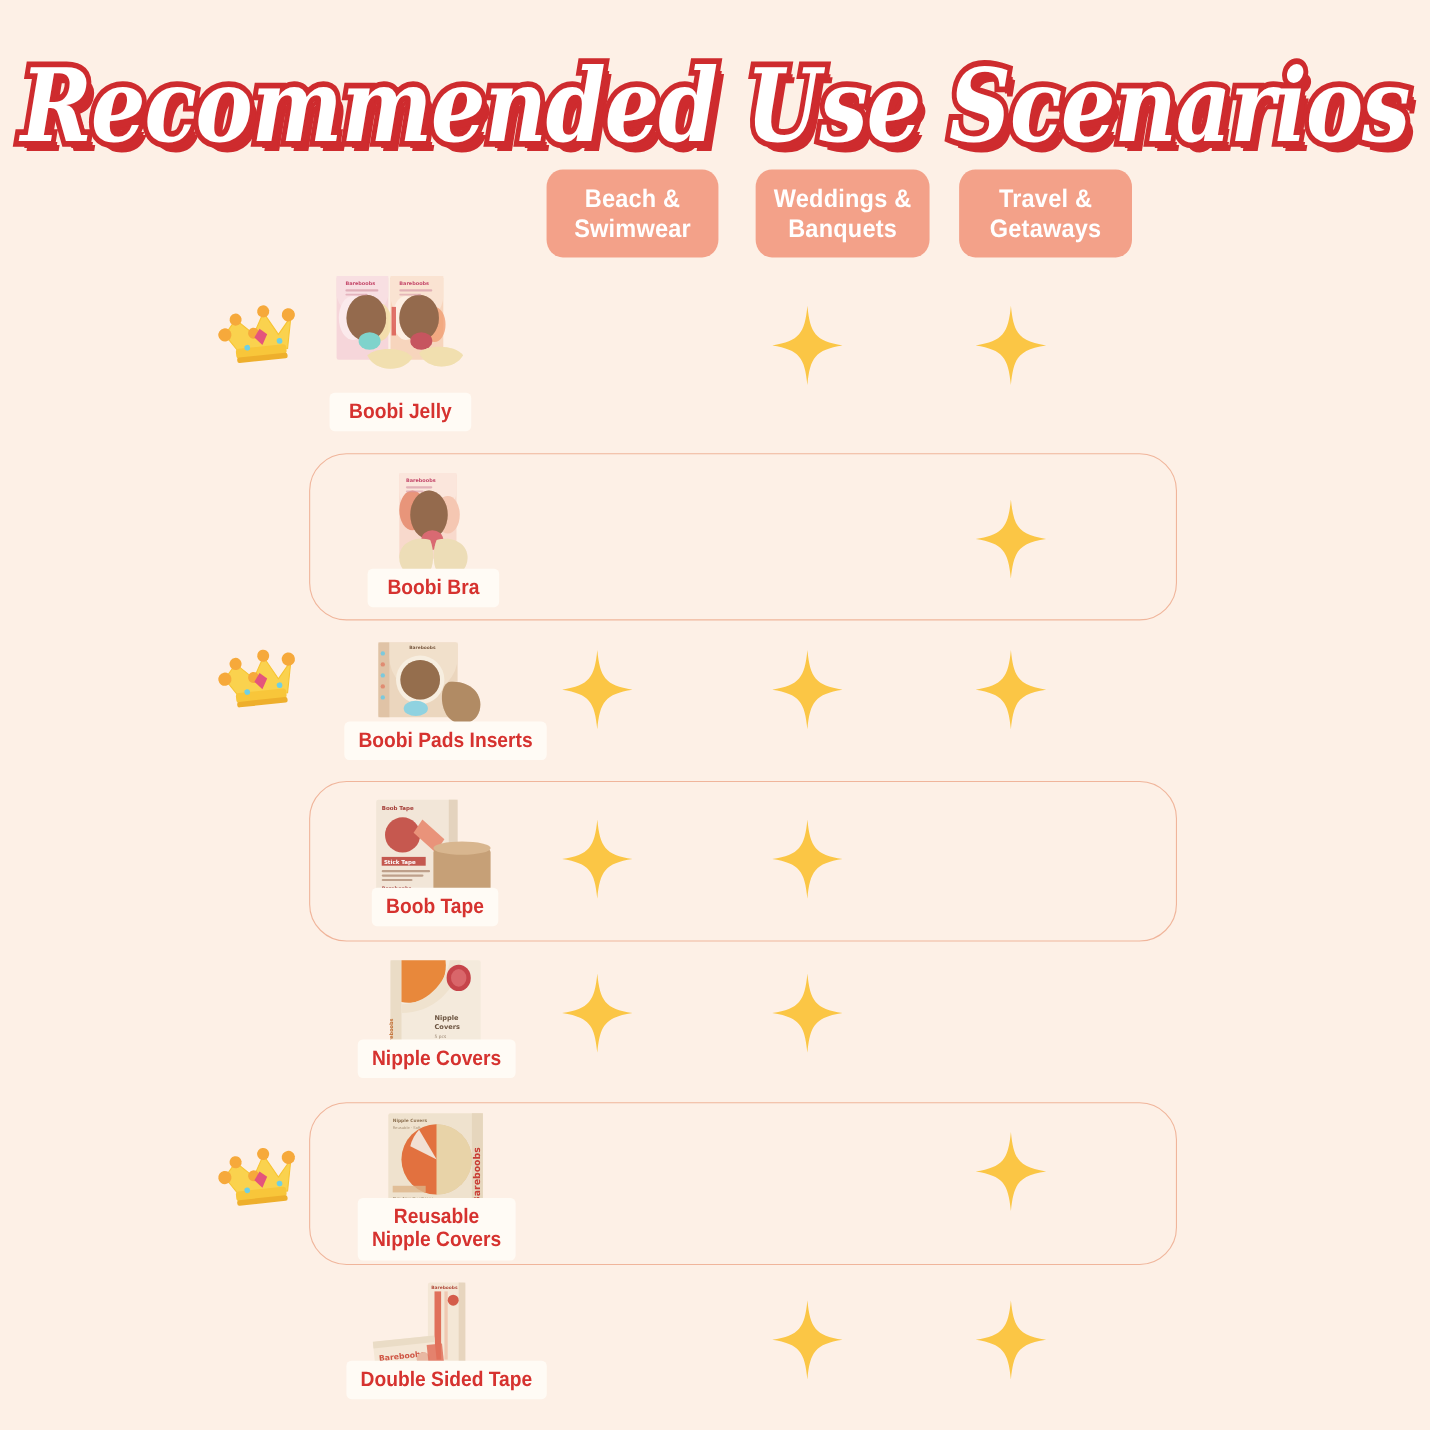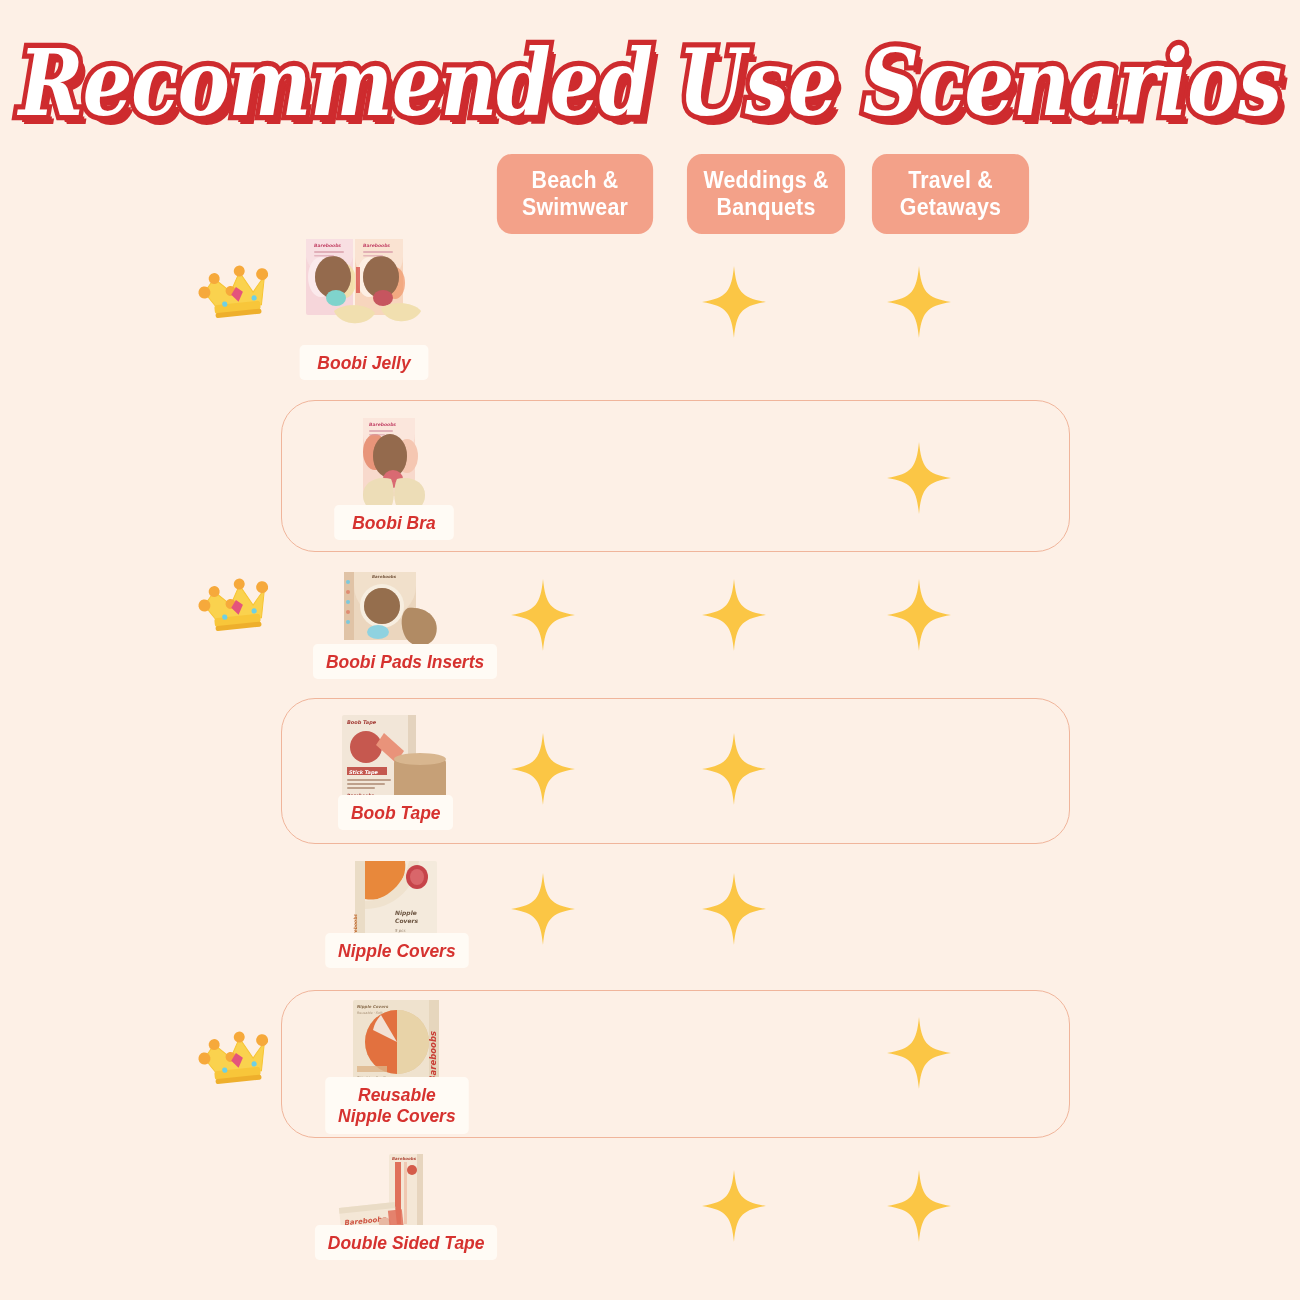--- a/index.html
+++ b/index.html
@@ -8,21 +8,21 @@
     background: #FDF0E6;
     font-family: "Liberation Sans", sans-serif;
     position: relative;
     overflow: hidden;
   }
 
   
   .title-bar {
     position: absolute;
     top: 22px; left: 0; width: 1300px; height: 120px;
-    display: flex; align-items: center; justify-content: center;
+    display: flex; align-items: flex-end; justify-content: center;
     gap: 28px;
   }
   .title-text {
     font-family: "DejaVu Serif", serif;
     font-size: 78px;
     font-weight: bold;
     font-style: italic;
     letter-spacing: -1px;
     color: #FFFFFF;
     white-space: nowrap;
@@ -55,21 +55,21 @@
     text-align: center;
     letter-spacing: 0.2px;
     transform: scaleX(0.93);
   }
   .hdr span { display: block; }
   .hdr-0 { left: 491px; width: 168px; }
   .hdr-1 { left: 681px; width: 170px; }
   .hdr-2 { left: 866px; width: 169px; }
 
   
-  .rows { position: absolute; top: 4px; left: 0; width: 1300px; height: 976px; font-style: italic; }
+  .rows { position: absolute; top: 16px; left: 0; width: 1300px; height: 976px; }
 
   .row {
     position: absolute;
     left: 0;
     width: 1300px;
   }
   .row-frame {
     position: absolute;
     left: 281px;
     width: 789px;

